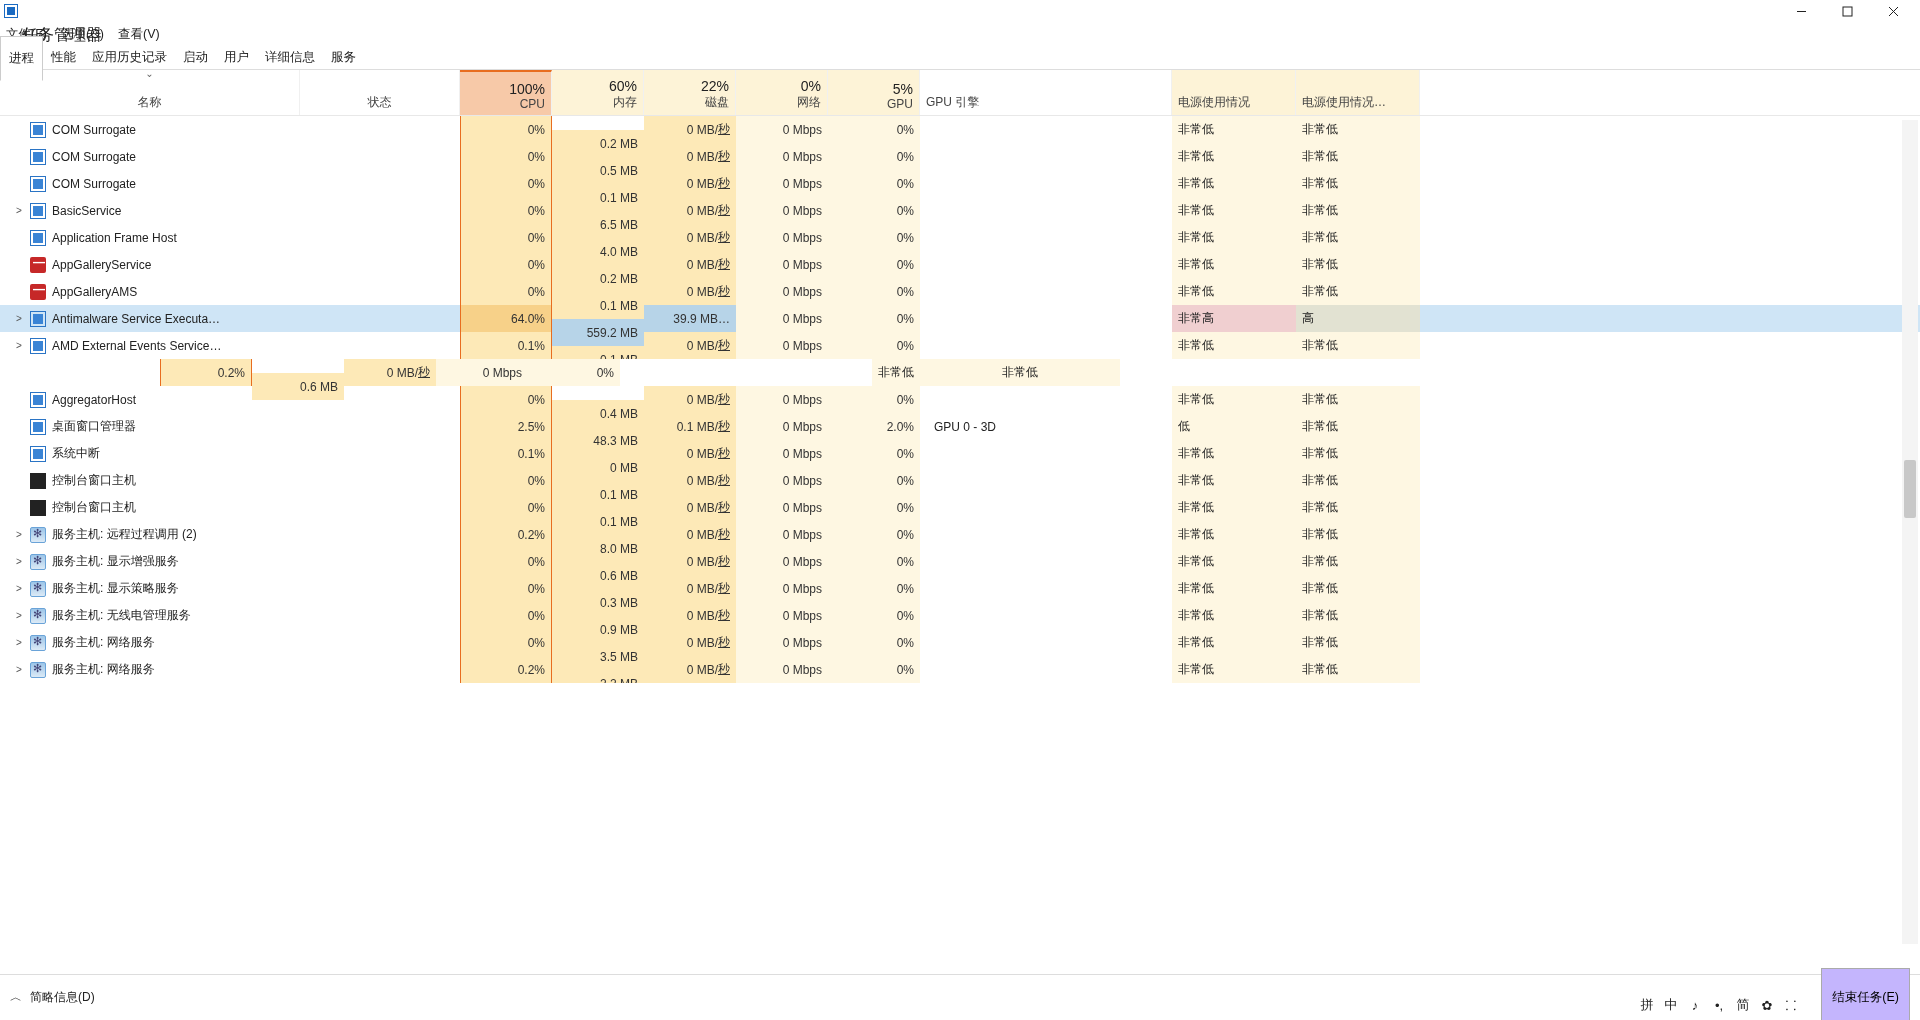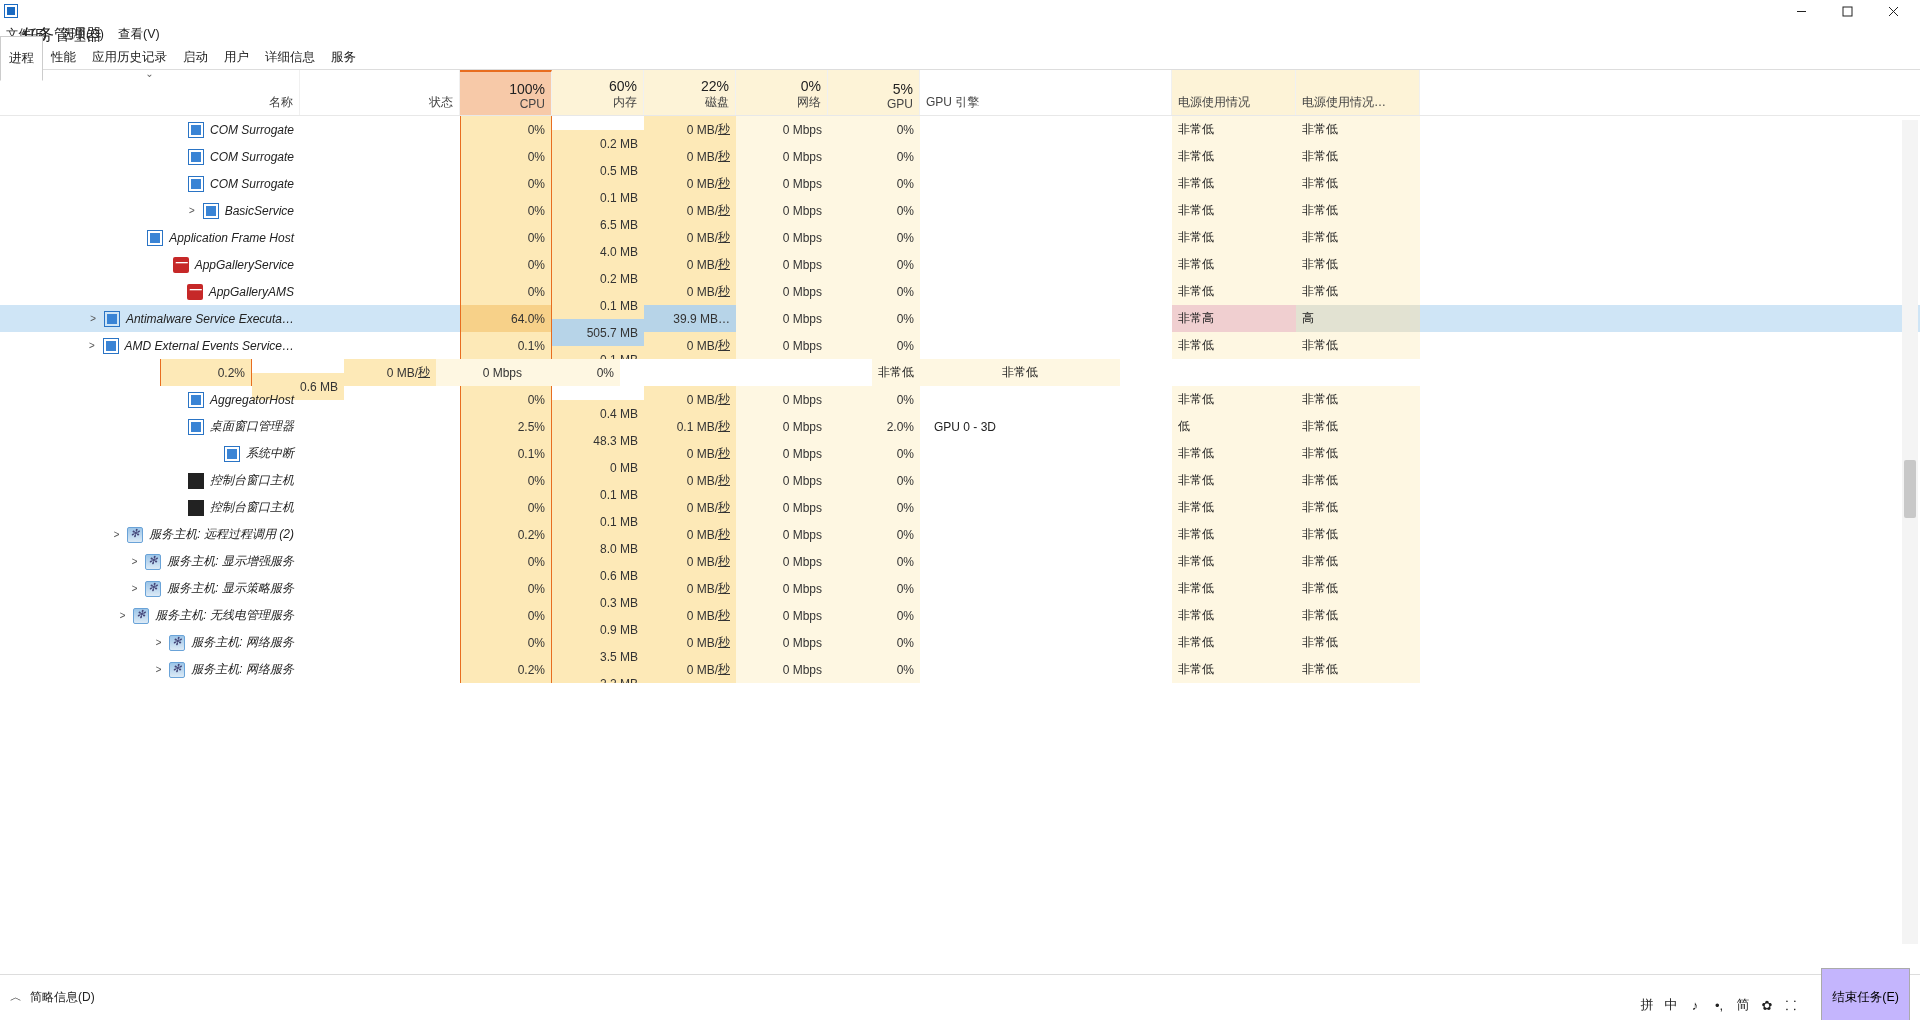--- a/index.html
+++ b/index.html
@@ -19,21 +19,21 @@
 .tabs { height: 24px; display: flex; align-items: center; border-bottom: 1px solid #ddd; font-size: 12.5px; }
 .tabs span { padding: 13px 8px; }
 .tabs span.active { border: 1px solid #ccc; border-bottom: 1px solid #fff; background: #fff; position: relative; top: 1px; }
 
 .table-area { position: relative; height: 878px; }
 
 .header-row { display: flex; height: 46px; align-items: stretch; border-bottom: 1px solid #e8e8e8; position: relative; }
 .hcol { border-right: 1px solid #f0f0f0; display: flex; flex-direction: column; justify-content: flex-end; padding: 4px 6px 4px 6px; position: relative; }
 .hcol .big { font-size: 14px; text-align: right; }
 .hcol .lbl { font-size: 12px; text-align: right; color: #444; }
-.hcol.left .lbl { text-align: right; }
+.hcol.left .lbl { text-align: center; }
 
 .col-name  { width: 300px; }
 .col-status{ width: 160px; }
 .col-cpu   { width: 92px; }
 .col-mem   { width: 92px; }
 .col-disk  { width: 92px; }
 .col-net   { width: 92px; }
 .col-gpu   { width: 92px; }
 .col-geng  { width: 252px; }
 .col-pwr   { width: 124px; }
@@ -51,21 +51,21 @@
 
 .rows { overflow: hidden; }
 .row { display: flex; height: 27px; align-items: center; }
 .row.sel { background: #cfe5f6; }
 .row.sel .col-mem,
 .row.sel .col-disk { background: #b7d4e8 !important; }
 .row.sel .col-pwr { background: #f0cfd0 !important; }
 .row.sel .col-ptr { background: #e2e2d2 !important; }
 
 .cell { height: 27px; display: flex; align-items: center; padding: 0 6px; justify-content: flex-end; font-size: 12px; }
-.cell.name-cell { justify-content: flex-end; font-style: italic; }
+.cell.name-cell { justify-content: flex-start; }
 .cell.gengine { justify-content: flex-start; padding-left: 14px; }
 
 .row .col-cpu   { background: #fde9b7; border-left:1px solid #e86d1f; border-right:1px solid #e86d1f; }
 .row .col-mem   { background: #fde9b7; margin-top: 28px; }
 .row .col-disk  { background: #fde9b7; }
 .row .col-net   { background: #fef7e2; }
 .row .col-gpu   { background: #fef7e2; }
 .row .col-geng  { background: #fff; }
 .row .col-pwr   { background: #fef7e2; }
 .row .col-ptr   { background: #fef7e2; }
@@ -303,21 +303,21 @@
         <div class="cell col-ptr" style="justify-content:flex-start">非常低</div>
       </div>
       <div class="row sel heavy-cpu">
         <div class="cell name-cell col-name">
           <span class="exp">&gt;</span>
           <span class="picon blue"></span>
           <span>Antimalware Service Executa…</span>
         </div>
         <div class="cell col-status"></div>
         <div class="cell col-cpu">64.0%</div>
-        <div class="cell col-mem">505.7 MB</div>
+        <div class="cell col-mem">559.2 MB</div>
         <div class="cell col-disk">39.9 MB…</div>
         <div class="cell col-net">0 Mbps</div>
         <div class="cell col-gpu">0%</div>
         <div class="cell col-geng gengine"></div>
         <div class="cell col-pwr" style="justify-content:flex-start">非常高</div>
         <div class="cell col-ptr" style="justify-content:flex-start">高</div>
       </div>
       <div class="row">
         <div class="cell name-cell col-name">
           <span class="exp">&gt;</span>

